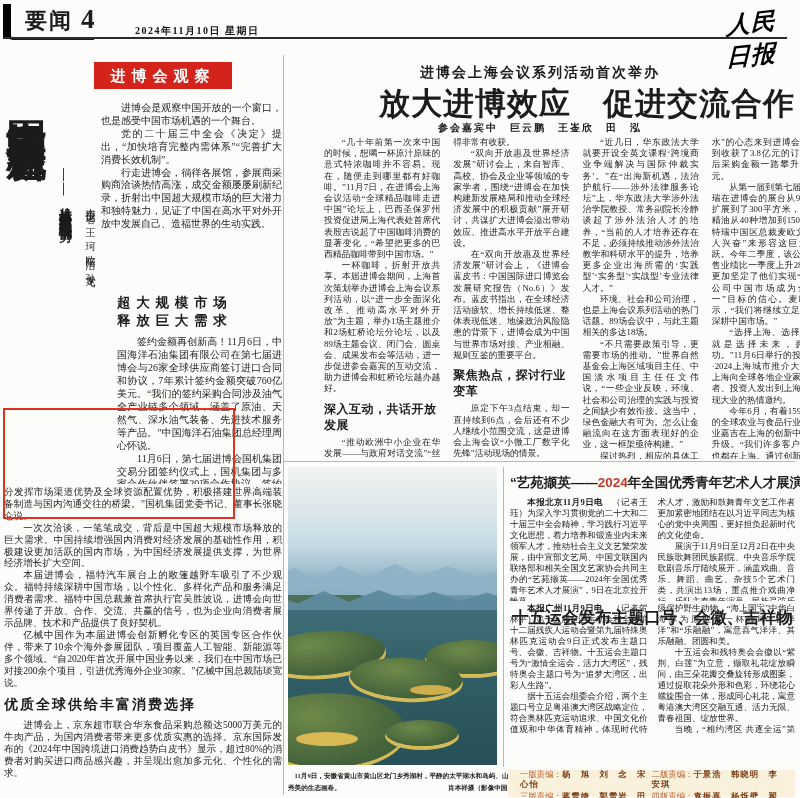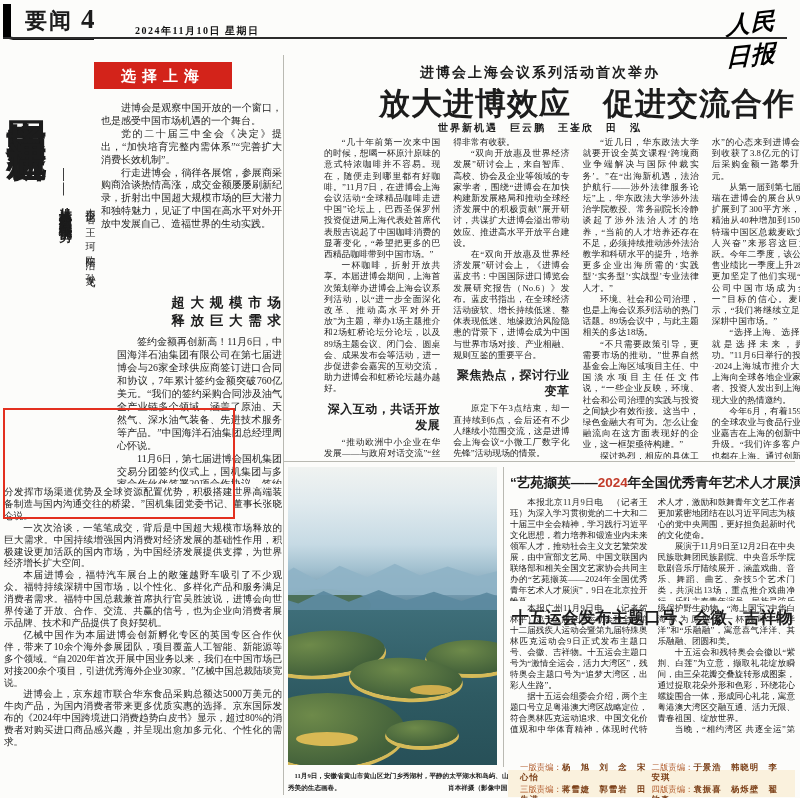--- a/index.html
+++ b/index.html
@@ -27,34 +27,34 @@
   .big-title{left:6px;top:88px;height:424px;writing-mode:vertical-rl;font-size:40px;font-weight:900;
              line-height:1.05;letter-spacing:1px;font-family:"Liberation Sans","DejaVu Sans",sans-serif;}
   .sub-title-v{left:56px;top:168px;height:280px;writing-mode:vertical-rl;font-size:13px;font-weight:700;letter-spacing:1.5px;}
   .byline-v{left:83px;top:200px;height:262px;writing-mode:vertical-rl;font-size:10px;color:#222;letter-spacing:2px;}
   .txt{text-align:justify;overflow:hidden;}
   .txt p.para{margin:0;text-indent:2em;}
   .txt p.cont{text-indent:0;}
   .blockA{left:101px;top:102px;width:181px;height:192px;font-size:10px;line-height:12.9px;}
   .blockB{left:117px;top:292px;width:165px;height:192px;font-size:10px;line-height:12.9px;}
   .blockC{left:4px;top:486px;width:278px;height:309px;font-size:9.6px;line-height:11.9px;}
-  .sub-head{font-family:"Liberation Sans","DejaVu Sans",sans-serif;font-weight:800;text-align:right;
+  .sub-head{font-family:"Liberation Sans","DejaVu Sans",sans-serif;font-weight:800;text-align:left;
             font-size:13.5px;line-height:1.35;margin:2px 0 6px;text-indent:0;white-space:pre-line;letter-spacing:1px;}
   .blockC .sub-head{margin:7px 0 5px;font-size:14px;letter-spacing:2px;}
   .annotation-box{left:3px;top:408px;width:228px;height:107px;border:2.5px solid #e3301f;z-index:9;}
   
   .kicker{left:285px;top:64px;width:510px;text-align:center;font-size:14px;font-weight:700;letter-spacing:2px;
           font-family:"Liberation Sans","DejaVu Sans",sans-serif;}
   .headline{left:285px;top:83px;width:510px;text-align:right;font-size:31px;font-weight:900;letter-spacing:1px;
             font-family:"Liberation Sans","DejaVu Sans",sans-serif;}
   .main-byline{left:285px;top:121px;width:510px;text-align:center;font-size:10px;font-weight:700;letter-spacing:2px;}
   .main-cols{left:291px;top:137px;width:504px;height:322px;display:flex;gap:13px;margin-left:33px;}
   .mcol{flex:1;font-size:8.8px;line-height:11.2px;text-align:justify;overflow:hidden;}
   .mcol .sub-head{font-size:12px;margin:6px 0 4px;letter-spacing:0.5px;}
-  .lead{font-weight:400;}
+  .lead{font-weight:700;}
   
   .photo{left:288px;top:467px;width:209px;height:298px;overflow:hidden;
          background:linear-gradient(180deg,#f0f3f1 0%,#e0eaee 12%,#c6dae4 26%,#a3c1d0 34%,#7399ae 43%,#527a89 49%,#3f6b74 56%,#2f5a62 100%);}
   .ph{position:absolute;}
   .ridge1{top:28%;left:-5%;width:110%;height:15%;background:#8fb3c6;opacity:.95;
           clip-path:polygon(0 62%,7% 38%,17% 66%,27% 34%,39% 60%,51% 30%,62% 56%,74% 36%,87% 58%,100% 40%,100% 100%,0 100%);}
   .ridge2{top:36%;left:-5%;width:110%;height:14%;background:#5d8aa0;opacity:.95;
           clip-path:polygon(0 55%,9% 70%,20% 40%,31% 66%,44% 38%,56% 62%,68% 42%,80% 64%,91% 44%,100% 60%,100% 100%,0 100%);}
   .water{top:48%;left:0;width:100%;height:52%;background:linear-gradient(180deg,#3e6e79,#2e5a62 55%,#275058);}
   .isl{border-radius:50%;background:radial-gradient(ellipse at 40% 30%,#6e8a4a,#42603a 72%);box-shadow:0 3px 0 1px #d5ba58;}
@@ -74,21 +74,21 @@
   .art-headline{left:510px;top:474px;width:285px;text-align:center;font-size:13.5px;font-weight:800;
                 font-family:"Liberation Sans","DejaVu Sans",sans-serif;white-space:nowrap;}
   .hl-num{color:#c23b2a;}
   .art-cols{left:510px;top:497px;width:285px;height:104px;display:flex;gap:10px;}
   .rcol{flex:1;font-size:8.6px;line-height:11px;text-align:justify;overflow:hidden;}
   .games-headline{left:510px;top:607px;width:285px;text-align:center;font-size:16.5px;font-weight:900;
                   font-family:"Liberation Sans","DejaVu Sans",sans-serif;white-space:nowrap;}
   .games-cols{left:510px;top:603px;width:285px;height:132px;display:flex;gap:10px;}
   
   .credits{left:508px;top:770px;width:287px;height:27px;background:#faf1dd;display:flex;
-           align-items:center;justify-content:space-between;padding:0 12px;box-sizing:border-box;}
+           justify-content:space-between;padding:0 12px;box-sizing:border-box;}
   .credit-col{display:flex;flex-direction:column;gap:2px;}
   .credit-row{font-size:8.4px;line-height:10px;}
   .credit-label{color:#b05a2a;}
   .credit-names{color:#7c4018;font-weight:700;letter-spacing:1px;}
 </style>
 </head>
 <body>
 
 <div id="page">
 
@@ -98,47 +98,48 @@
     <span class="page-num">4</span>
   </div>
   <div class="abs date-line">2024年11月10日  星期日</div>
   <div class="abs masthead">人民日报</div>
   <div class="abs header-rule"></div>
 
   <div class="abs vrule-left"></div>
   <div class="abs hrule-mid"></div>
   <div class="abs vrule-right"></div>
 
-  <div class="abs obs-label">选择上海</div>
+  <div class="abs obs-label">进博会观察</div>
   <div class="abs big-title">中国大市场 世界新机遇</div>
   <div class="abs sub-title-v">——从进博会看我国超大规模市场优势</div>
   <div class="abs byline-v">本报记者　王　珂　欧阳洁　孙龙飞</div>
   <div class="abs txt blockA">
       <p class="para">进博会是观察中国开放的一个窗口，也是感受中国市场机遇的一个舞台。</p>
       <p class="para">党的二十届三中全会《决定》提出，“加快培育完整内需体系”“完善扩大消费长效机制”。</p>
       <p class="para">行走进博会，徜徉各展馆，参展商采购商洽谈热情高涨，成交金额屡屡刷新纪录，折射出中国超大规模市场的巨大潜力和独特魅力，见证了中国在高水平对外开放中发展自己、造福世界的生动实践。</p>
     </div>
   <div class="abs txt blockB">
       <div class="sub-head">超 大 规 模 市 场
 释 放 巨 大 需 求</div>
       <p class="para">签约金额再创新高！11月6日，中国海洋石油集团有限公司在第七届进博会与26家全球供应商签订进口合同和协议，7年累计签约金额突破760亿美元。“我们的签约采购合同涉及油气全产业链多个领域，涵盖了原油、天然气、深水油气装备、先进技术服务等产品。”中国海洋石油集团总经理周心怀说。</p>
       <p class="para">11月6日，第七届进博会国机集团交易分团签约仪式上，国机集团与多家合作伙伴签署20项合作协议，签约金额近26亿美元。“进博会为建设开放型世界经济注入了新的动能。国机集团充</p>
     </div>
   <div class="abs txt blockC">
       <p class="para cont">分发挥市场渠道优势及全球资源配置优势，积极搭建世界高端装备制造与国内沟通交往的桥梁。”国机集团党委书记、董事长张晓仑说。</p>
       <p class="para">一次次洽谈，一笔笔成交，背后是中国超大规模市场释放的巨大需求。中国持续增强国内消费对经济发展的基础性作用，积极建设更加活跃的国内市场，为中国经济发展提供支撑，为世界经济增长扩大空间。</p>
       <p class="para">本届进博会，福特汽车展台上的敞篷越野车吸引了不少观众。福特持续深耕中国市场，以个性化、多样化产品和服务满足消费者需求。福特中国总裁兼首席执行官吴胜波说，进博会向世界传递了开放、合作、交流、共赢的信号，也为企业向消费者展示品牌、技术和产品提供了良好契机。</p>
       <p class="para">亿械中国作为本届进博会创新孵化专区的英国专区合作伙伴，带来了10余个海外参展团队，项目覆盖人工智能、新能源等多个领域。“自2020年首次开展中国业务以来，我们在中国市场已对接200余个项目，引进优秀海外企业30家。”亿械中国总裁陆琰宽说。</p>
+      <div class="sub-head">优质全球供给丰富消费选择</div>
       <p class="para">进博会上，京东超市联合华东食品采购总额达5000万美元的牛肉产品，为国内消费者带来更多优质实惠的选择。京东国际发布的《2024年中国跨境进口消费趋势白皮书》显示，超过80%的消费者对购买进口商品感兴趣，并呈现出愈加多元化、个性化的需求。</p>
     </div>
   <div class="abs annotation-box"></div>
 
   <div class="abs kicker">进博会上海会议系列活动首次举办</div>
   <div class="abs headline">放大进博效应　促进交流合作</div>
-  <div class="abs main-byline">世界新机遇　巨云鹏　王崟欣　田　泓</div>
+  <div class="abs main-byline">参会嘉宾中　巨云鹏　王崟欣　田　泓</div>
   <div class="abs main-cols">
     <div class="mcol txt">
         <p class="para">“几十年前第一次来中国的时候，想喝一杯原汁原味的意式特浓咖啡并不容易。现在，随便走到哪里都有好咖啡。”11月7日，在进博会上海会议活动“全球精品咖啡走进中国”论坛上，巴西圣保罗州投资促进局上海代表处首席代表殷吉说起了中国咖啡消费的显著变化，“希望把更多的巴西精品咖啡带到中国市场。”</p>
         <p class="para">一杯咖啡，折射开放共享。本届进博会期间，上海首次策划举办进博会上海会议系列活动，以“进一步全面深化改革、推动高水平对外开放”为主题，举办1场主题推介和2场虹桥论坛分论坛，以及89场主题会议、闭门会、圆桌会、成果发布会等活动，进一步促进参会嘉宾的互动交流，助力进博会和虹桥论坛越办越好。</p>
         <div class="sub-head">深入互动，共话开放发展</div>
         <p class="para">“推动欧洲中小企业在华发展——与政府对话交流”“丝路电商走进东盟”“全球工业品发展论坛”……纵览上海会议各项活动，议题设置上，“国际化”“出海”“跨境”等成为高频词；参会嘉宾中，有国际组织和国际性行业协会负责人、世界500强及行业龙头企业负责人、智库首席专家等，他们从世界各地来到上海，深入交流互动，畅谈开放发展。</p>
       </div>
     <div class="mcol txt">
         <p class="para cont">得非常有收获。</p>
         <p class="para">“双向开放惠及世界经济发展”研讨会上，来自智库、高校、协会及企业等领域的专家学者，围绕“进博会在加快构建新发展格局和推动全球经济发展中的积极贡献”展开研讨，共谋扩大进博会溢出带动效应、推进高水平开放平台建设。</p>

